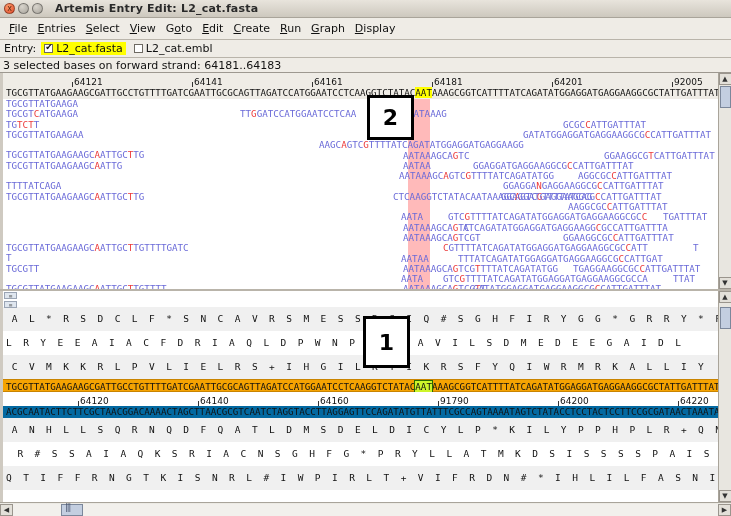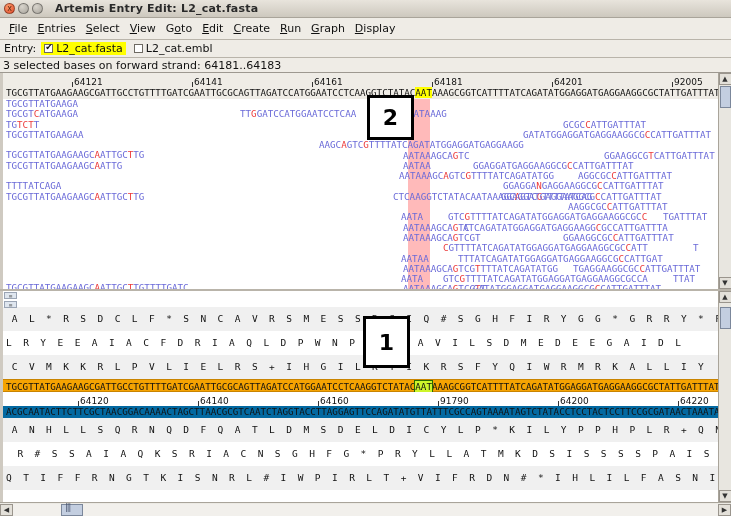--- a/index.html
+++ b/index.html
@@ -327,22 +327,23 @@
           <div class="read" style="position: relative;">&nbsp;</div>
           <div class="read" style="position: relative;">TGCGTTATGAAGAAGC<span class="m">A</span>ATTGC<span class="m">T</span>TG</div>
           <div class="read" style="position: relative;">TGCGTTATGAAGAAGC<span class="m">A</span>ATTG</div>
           <div class="read" style="position: relative;">&nbsp;</div>
           <div class="read" style="position: relative;">TTTTATCAGA</div>
           <div class="read" style="position: relative;">TGCGTTATGAAGAAGC<span class="m">A</span>ATTGC<span class="m">T</span>TG</div>
           <div class="read" style="position: relative;">&nbsp;</div>
           <div class="read" style="position: relative;">&nbsp;</div>
           <div class="read" style="position: relative;">&nbsp;</div>
           <div class="read" style="position: relative;">&nbsp;</div>
-          <div class="read" style="position: relative; margin-top: 40px;">TGCGTTATGAAGAAGC<span class="m">A</span>ATTGC<span class="m">T</span>TGTTTTGATC</div>
+          <div class="read" style="position: relative;">TGCGTTATGAAGAAGC<span class="m">A</span>ATTGC<span class="m">T</span>TGTTTTGATC</div>
           <div class="read" style="position: relative;">T</div>
+          <div class="read" style="position: relative;">TGCGTT</div>
           <div class="read" style="position: relative;">&nbsp;</div>
           <div class="read" style="position: relative;">TGCGTTATGAAGAAGC<span class="m">A</span>ATTGC<span class="m">T</span>TGTTTT</div>
           <div class="read" style="position: absolute; left: 237px; top: 10.3px;">TT<span class="m">G</span>GATCCATGGAATCCTCAA</div>
           <div class="read" style="position: absolute; left: 405px; top: 10.3px;">AATAAAG</div>
           <div class="read" style="position: absolute; left: 560px; top: 20.6px; text-align: right;">GCGC<span class="m">C</span>ATTGATTTAT</div>
           <div class="read" style="position: absolute; left: 520px; top: 30.9px;">GATATGGAGGATGAGGAAGGCG<span class="m">C</span>CATTGATTTAT</div>
           <div class="read" style="position: absolute; left: 316px; top: 41.2px;">AAGC<span class="m">A</span>GTC<span class="m">G</span>TTTTATCAGATATGGAGGATGAGGAAGG</div>
           <div class="read" style="position: absolute; left: 400px; top: 51.5px;">AATAAAGCA<span class="m">G</span>TC</div>
           <div class="read" style="position: absolute; left: 601px; top: 51.5px;">GGAAGGCG<span class="m">T</span>CATTGATTTAT</div>
           <div class="read" style="position: absolute; left: 400px; top: 61.8px;">AATAA</div>

